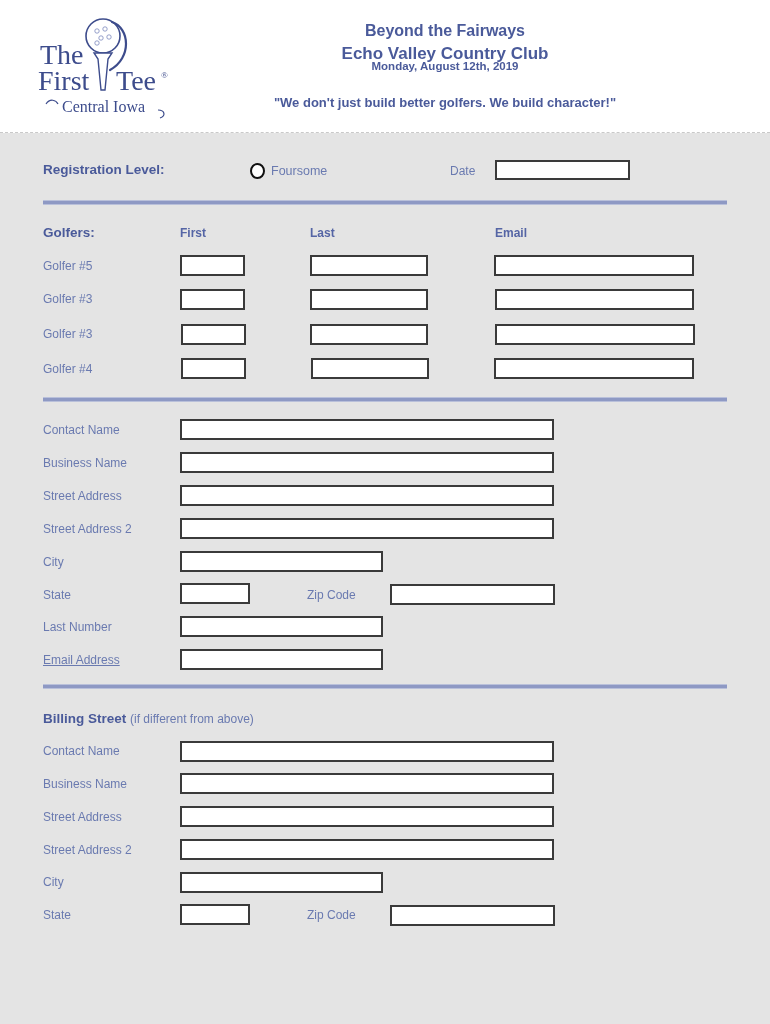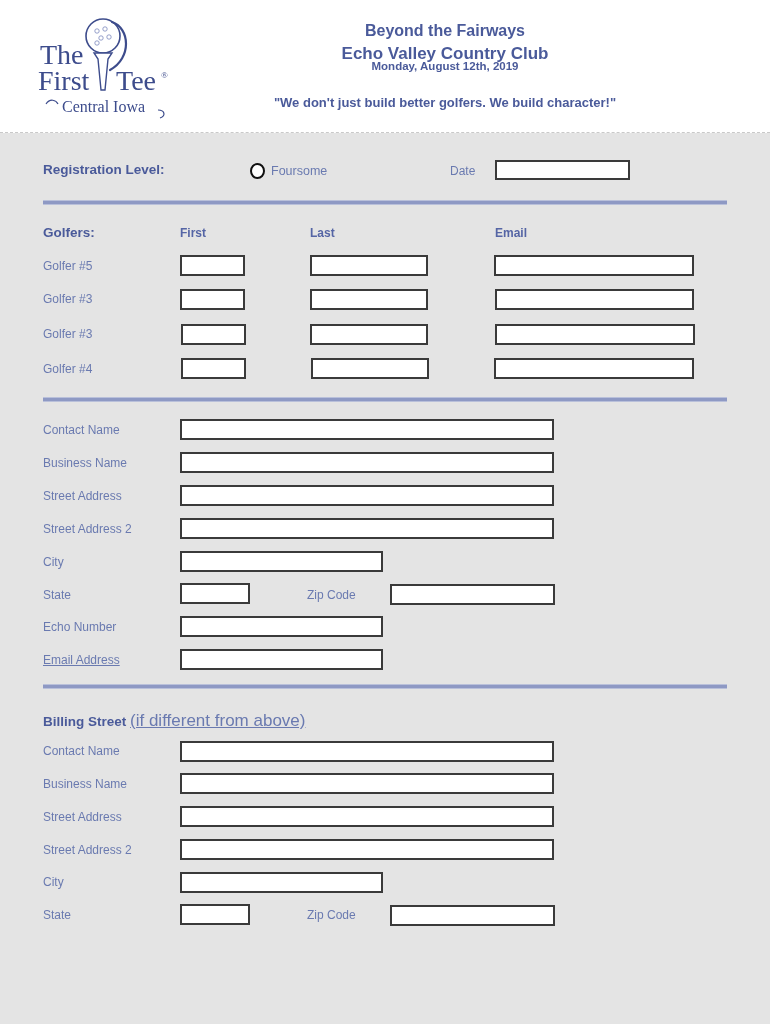--- a/index.html
+++ b/index.html
@@ -130,22 +130,21 @@
     height: 16px;
     border: 2px solid #111111;
     border-radius: 50%;
     background: #ffffff;
     box-sizing: border-box;
   }
 
   .billing-note {
     font-weight: normal;
     color: #6a7ab0;
-    font-size: 17px;
-    text-decoration: underline;
+    font-size: 12px;
   }
 </style>
 </head>
 <body>
 
 <div class="page">
 
   <div class="header">
 
     <div class="logo">
@@ -230,21 +229,21 @@
   <input class="field" style="left: 180px; top: 518px; width: 374px; height: 21px;" value="">
 
   <div class="lbl" style="left:43px; top:555px;">City</div>
   <input class="field" style="left: 180px; top: 551px; width: 203px; height: 21px;" value="">
 
   <div class="lbl" style="left:43px; top:588px;">State</div>
   <input class="field" style="left: 180px; top: 583px; width: 70px; height: 21px;" value="">
   <div class="lbl" style="left:307px; top:588px;">Zip Code</div>
   <input class="field" style="left: 390px; top: 584px; width: 165px; height: 21px;" value="">
 
-  <div class="lbl" style="left:43px; top:620px;">Echo Number</div>
+  <div class="lbl" style="left:43px; top:620px;">Last Number</div>
   <input class="field" style="left: 180px; top: 616px; width: 203px; height: 21px;" value="">
 
   <div class="lbl" style="left:43px; top:653px;text-decoration:underline;">Email Address</div>
   <input class="field" style="left: 180px; top: 649px; width: 203px; height: 21px;" value="">
 
   <div class="divider" style="top:684px;"></div>
 
   <div class="section-head" style="left:43px; top:711px;">
     <span>Billing Street</span>
     <span class="billing-note">(if different from above)</span>

